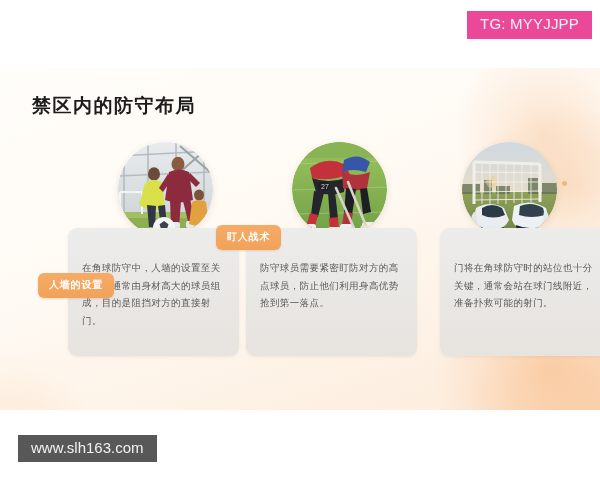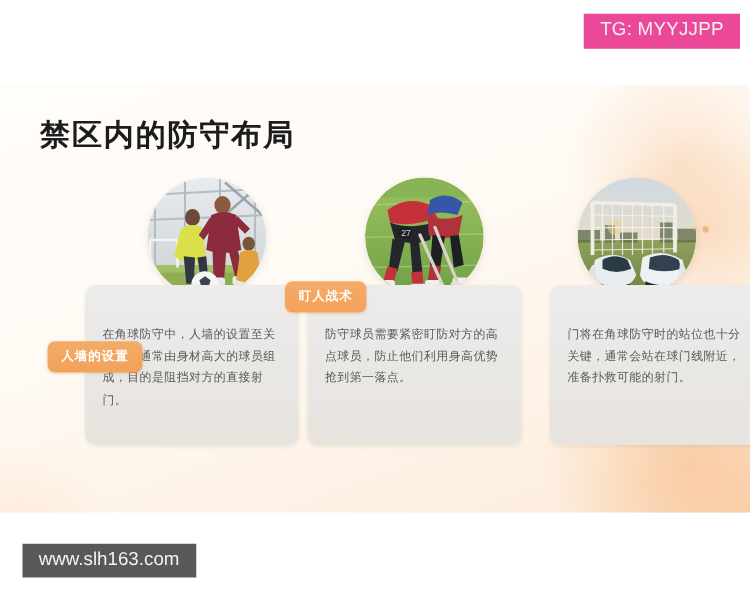--- a/index.html
+++ b/index.html
@@ -57,21 +57,21 @@
   .panel .glow-b{
     position:absolute; right:-70px; bottom:-80px;
     width:240px; height:240px; border-radius:50%;
     background:radial-gradient(circle,rgba(248,186,132,.55),rgba(248,186,132,0) 68%);
   }
 
   
   .title{
     position:absolute;
     left:32px; top:27px;
-    font-size:24px;
+    font-size:19px;
     font-weight:bold;
     color:#1c1c1c;
     letter-spacing:1.5px;
     line-height:1.2;
   }
 
   
   .dots{
     position:absolute;
     left:542px; top:113px;
@@ -118,21 +118,21 @@
     color:#ffffff;
     font-size:10px;
     font-weight:bold;
     letter-spacing:.8px;
     padding:5px 11px 6px;
     border-radius:6px;
     white-space:nowrap;
     box-shadow:0 1px 2px rgba(190,130,70,.25);
   }
   .badge.b1{ left:38px;margin-top:48px; }
-  .badge.b2{ left:228px;font-family:Liberation Mono, monospace; }
+  .badge.b2{ left:216px;font-family:Liberation Mono, monospace; }
   .badge.b3{ left:391px; }
 
   
   .photo{
     position:absolute;
     top:74px;
     width:95px; height:95px;
     border-radius:50%;
     overflow:hidden;
     box-shadow:0 2px 6px rgba(150,120,90,.18);

